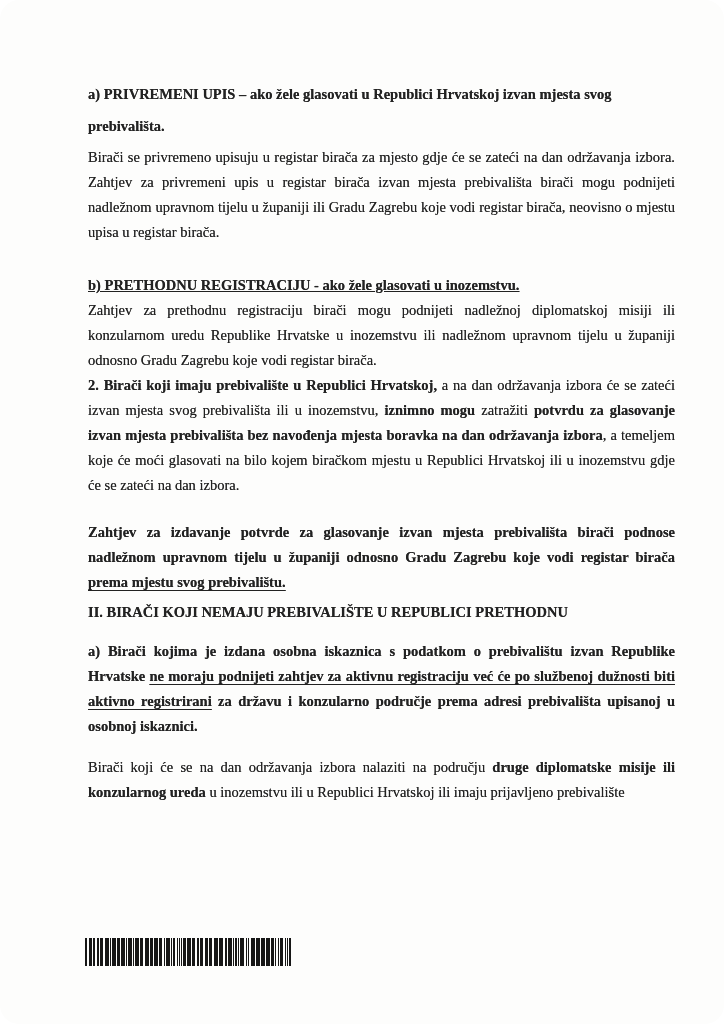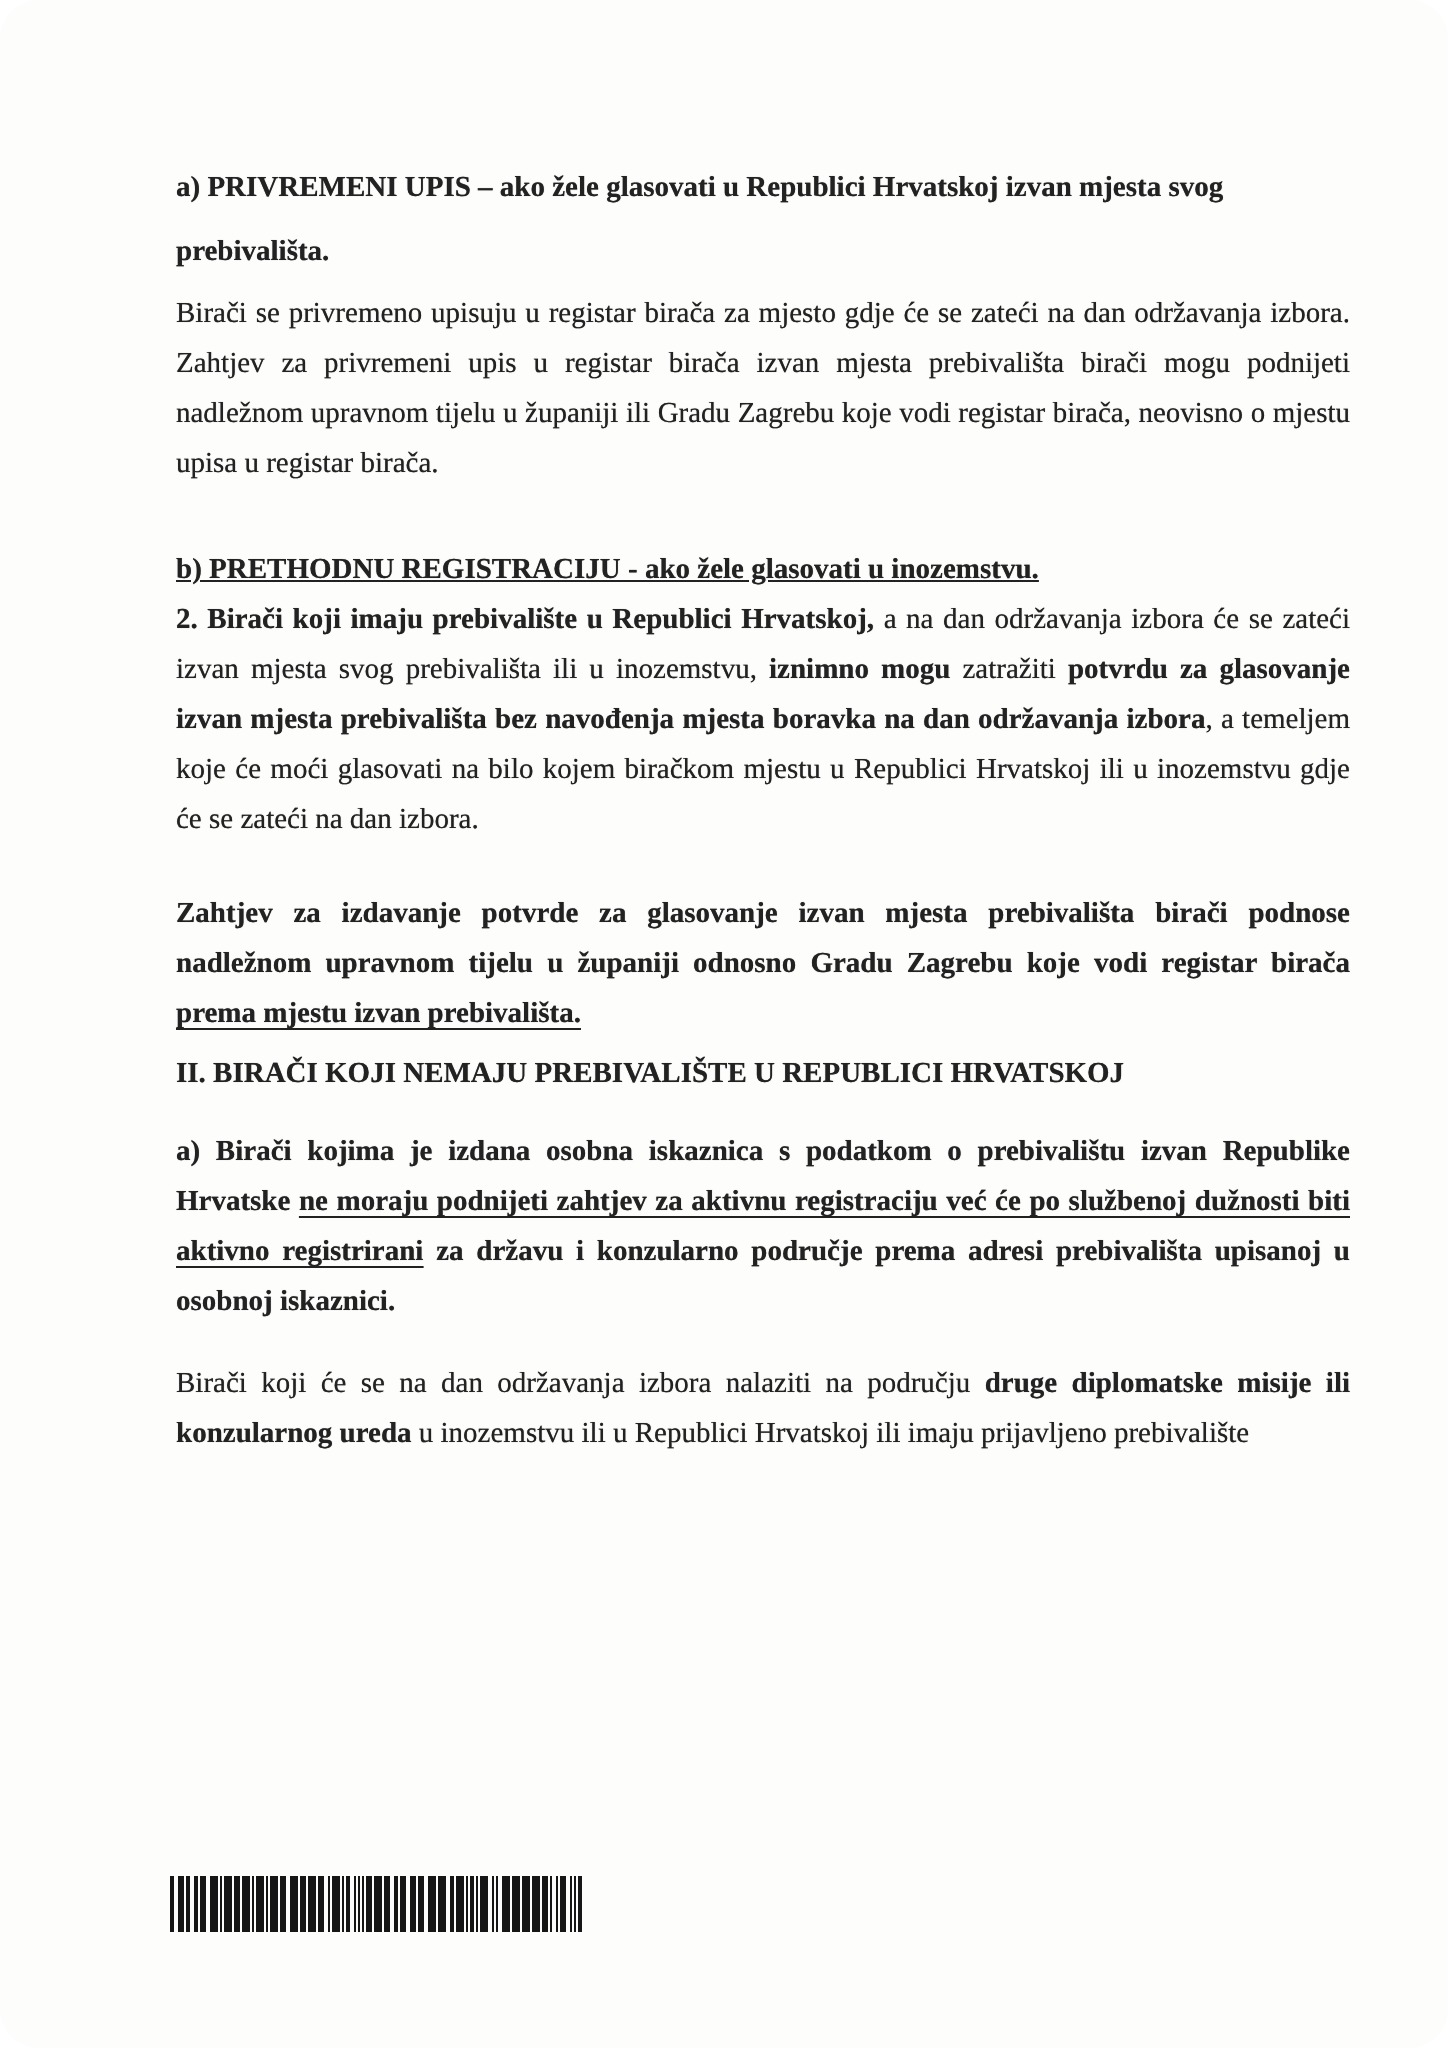--- a/index.html
+++ b/index.html
@@ -80,23 +80,24 @@
   }
 </style>
 </head>
 <body>
 
 <div class="page" data-name="scanned-document-page">
   <div class="content" data-name="document-content">
       <p class="para heading" data-name="heading-privremeni-upis" style="color: rgb(34, 34, 34);"><span data-name="text-run" class="b">a) PRIVREMENI UPIS – ako žele glasovati u Republici Hrvatskoj izvan mjesta svog prebivališta.</span></p>
       <p class="para body" data-name="para-privremeni-upis" style="color: rgb(34, 34, 34);"><span data-name="text-run">Birači se privremeno upisuju u registar birača za mjesto gdje će se zateći na dan održavanja izbora. Zahtjev za privremeni upis u registar birača izvan mjesta prebivališta birači mogu podnijeti nadležnom upravnom tijelu u županiji ili Gradu Zagrebu koje vodi registar birača, neovisno o mjestu upisa u registar birača.</span></p>
       <p class="para heading" data-name="heading-prethodna-registracija" style="color: rgb(34, 34, 34); text-decoration: underline;"><span data-name="text-run" class="b">b) PRETHODNU REGISTRACIJU - ako žele glasovati u inozemstvu.</span></p>
+      <p class="para body" data-name="para-zahtjev-registracija" style="color: rgb(34, 34, 34);"><span data-name="text-run">Zahtjev za prethodnu registraciju birači mogu podnijeti nadležnoj diplomatskoj misiji ili konzularnom uredu Republike Hrvatske u inozemstvu ili nadležnom upravnom tijelu u županiji odnosno Gradu Zagrebu koje vodi registar birača.</span></p>
       <p class="para body" data-name="para-potvrda-iznimno" style="color: rgb(34, 34, 34);"><span data-name="text-run" class="b">2. Birači koji imaju prebivalište u Republici Hrvatskoj,</span><span data-name="text-run"> a na dan održavanja izbora će se zateći izvan mjesta svog prebivališta ili u inozemstvu, </span><span data-name="text-run" class="b">iznimno mogu</span><span data-name="text-run"> zatražiti </span><span data-name="text-run" class="b">potvrdu za glasovanje izvan mjesta prebivališta bez navođenja mjesta boravka na dan održavanja izbora</span><span data-name="text-run">, a temeljem koje će moći glasovati na bilo kojem biračkom mjestu u Republici Hrvatskoj ili u inozemstvu gdje će se zateći na dan izbora.</span></p>
-      <p class="para body" data-name="para-zahtjev-potvrda" style="color: rgb(34, 34, 34);"><span data-name="text-run" class="b">Zahtjev za izdavanje potvrde za glasovanje izvan mjesta prebivališta birači podnose nadležnom upravnom tijelu u županiji odnosno Gradu Zagrebu koje vodi registar birača </span><span data-name="text-run" class="b u">prema mjestu izvan prebivališta.</span></p>
-      <p class="para heading" data-name="heading-nemaju-prebivaliste" style="color: rgb(34, 34, 34);"><span data-name="text-run" class="b">II. BIRAČI KOJI NEMAJU PREBIVALIŠTE U REPUBLICI HRVATSKOJ</span></p>
+      <p class="para body" data-name="para-zahtjev-potvrda" style="color: rgb(34, 34, 34);"><span data-name="text-run" class="b">Zahtjev za izdavanje potvrde za glasovanje izvan mjesta prebivališta birači podnose nadležnom upravnom tijelu u županiji odnosno Gradu Zagrebu koje vodi registar birača </span><span data-name="text-run" class="b u">prema mjestu svog prebivalištu.</span></p>
+      <p class="para heading" data-name="heading-nemaju-prebivaliste" style="color: rgb(34, 34, 34);"><span data-name="text-run" class="b">II. BIRAČI KOJI NEMAJU PREBIVALIŠTE U REPUBLICI PRETHODNU</span></p>
       <p class="para body" data-name="para-osobna-iskaznica" style="color: rgb(34, 34, 34);"><span data-name="text-run" class="b">a) Birači kojima je izdana osobna iskaznica s podatkom o prebivalištu izvan Republike Hrvatske </span><span data-name="text-run" class="b u">ne moraju podnijeti zahtjev za aktivnu registraciju već će po službenoj dužnosti biti aktivno registrirani</span><span data-name="text-run" class="b"> za državu i konzularno područje prema adresi prebivališta upisanoj u osobnoj iskaznici.</span></p>
       <p class="para body" data-name="para-druga-misija" style="color: rgb(34, 34, 34);"><span data-name="text-run">Birači koji će se na dan održavanja izbora nalaziti na području </span><span data-name="text-run" class="b">druge diplomatske misije ili konzularnog ureda</span><span data-name="text-run"> u inozemstvu ili u Republici Hrvatskoj ili imaju prijavljeno prebivalište</span></p>
     </div>
   <div class="barcode-block" data-name="barcode-block">
     <div class="barcode" data-name="barcode">
         <span class="bar" data-name="barcode-bar" style="width: 2px; background: rgb(22, 22, 22);"></span>
         <span class="bar" data-name="barcode-bar" style="width: 2px; background: transparent;"></span>
         <span class="bar" data-name="barcode-bar" style="width: 3px; background: rgb(22, 22, 22);"></span>
         <span class="bar" data-name="barcode-bar" style="width: 1px; background: transparent;"></span>
         <span class="bar" data-name="barcode-bar" style="width: 2px; background: rgb(22, 22, 22);"></span>

